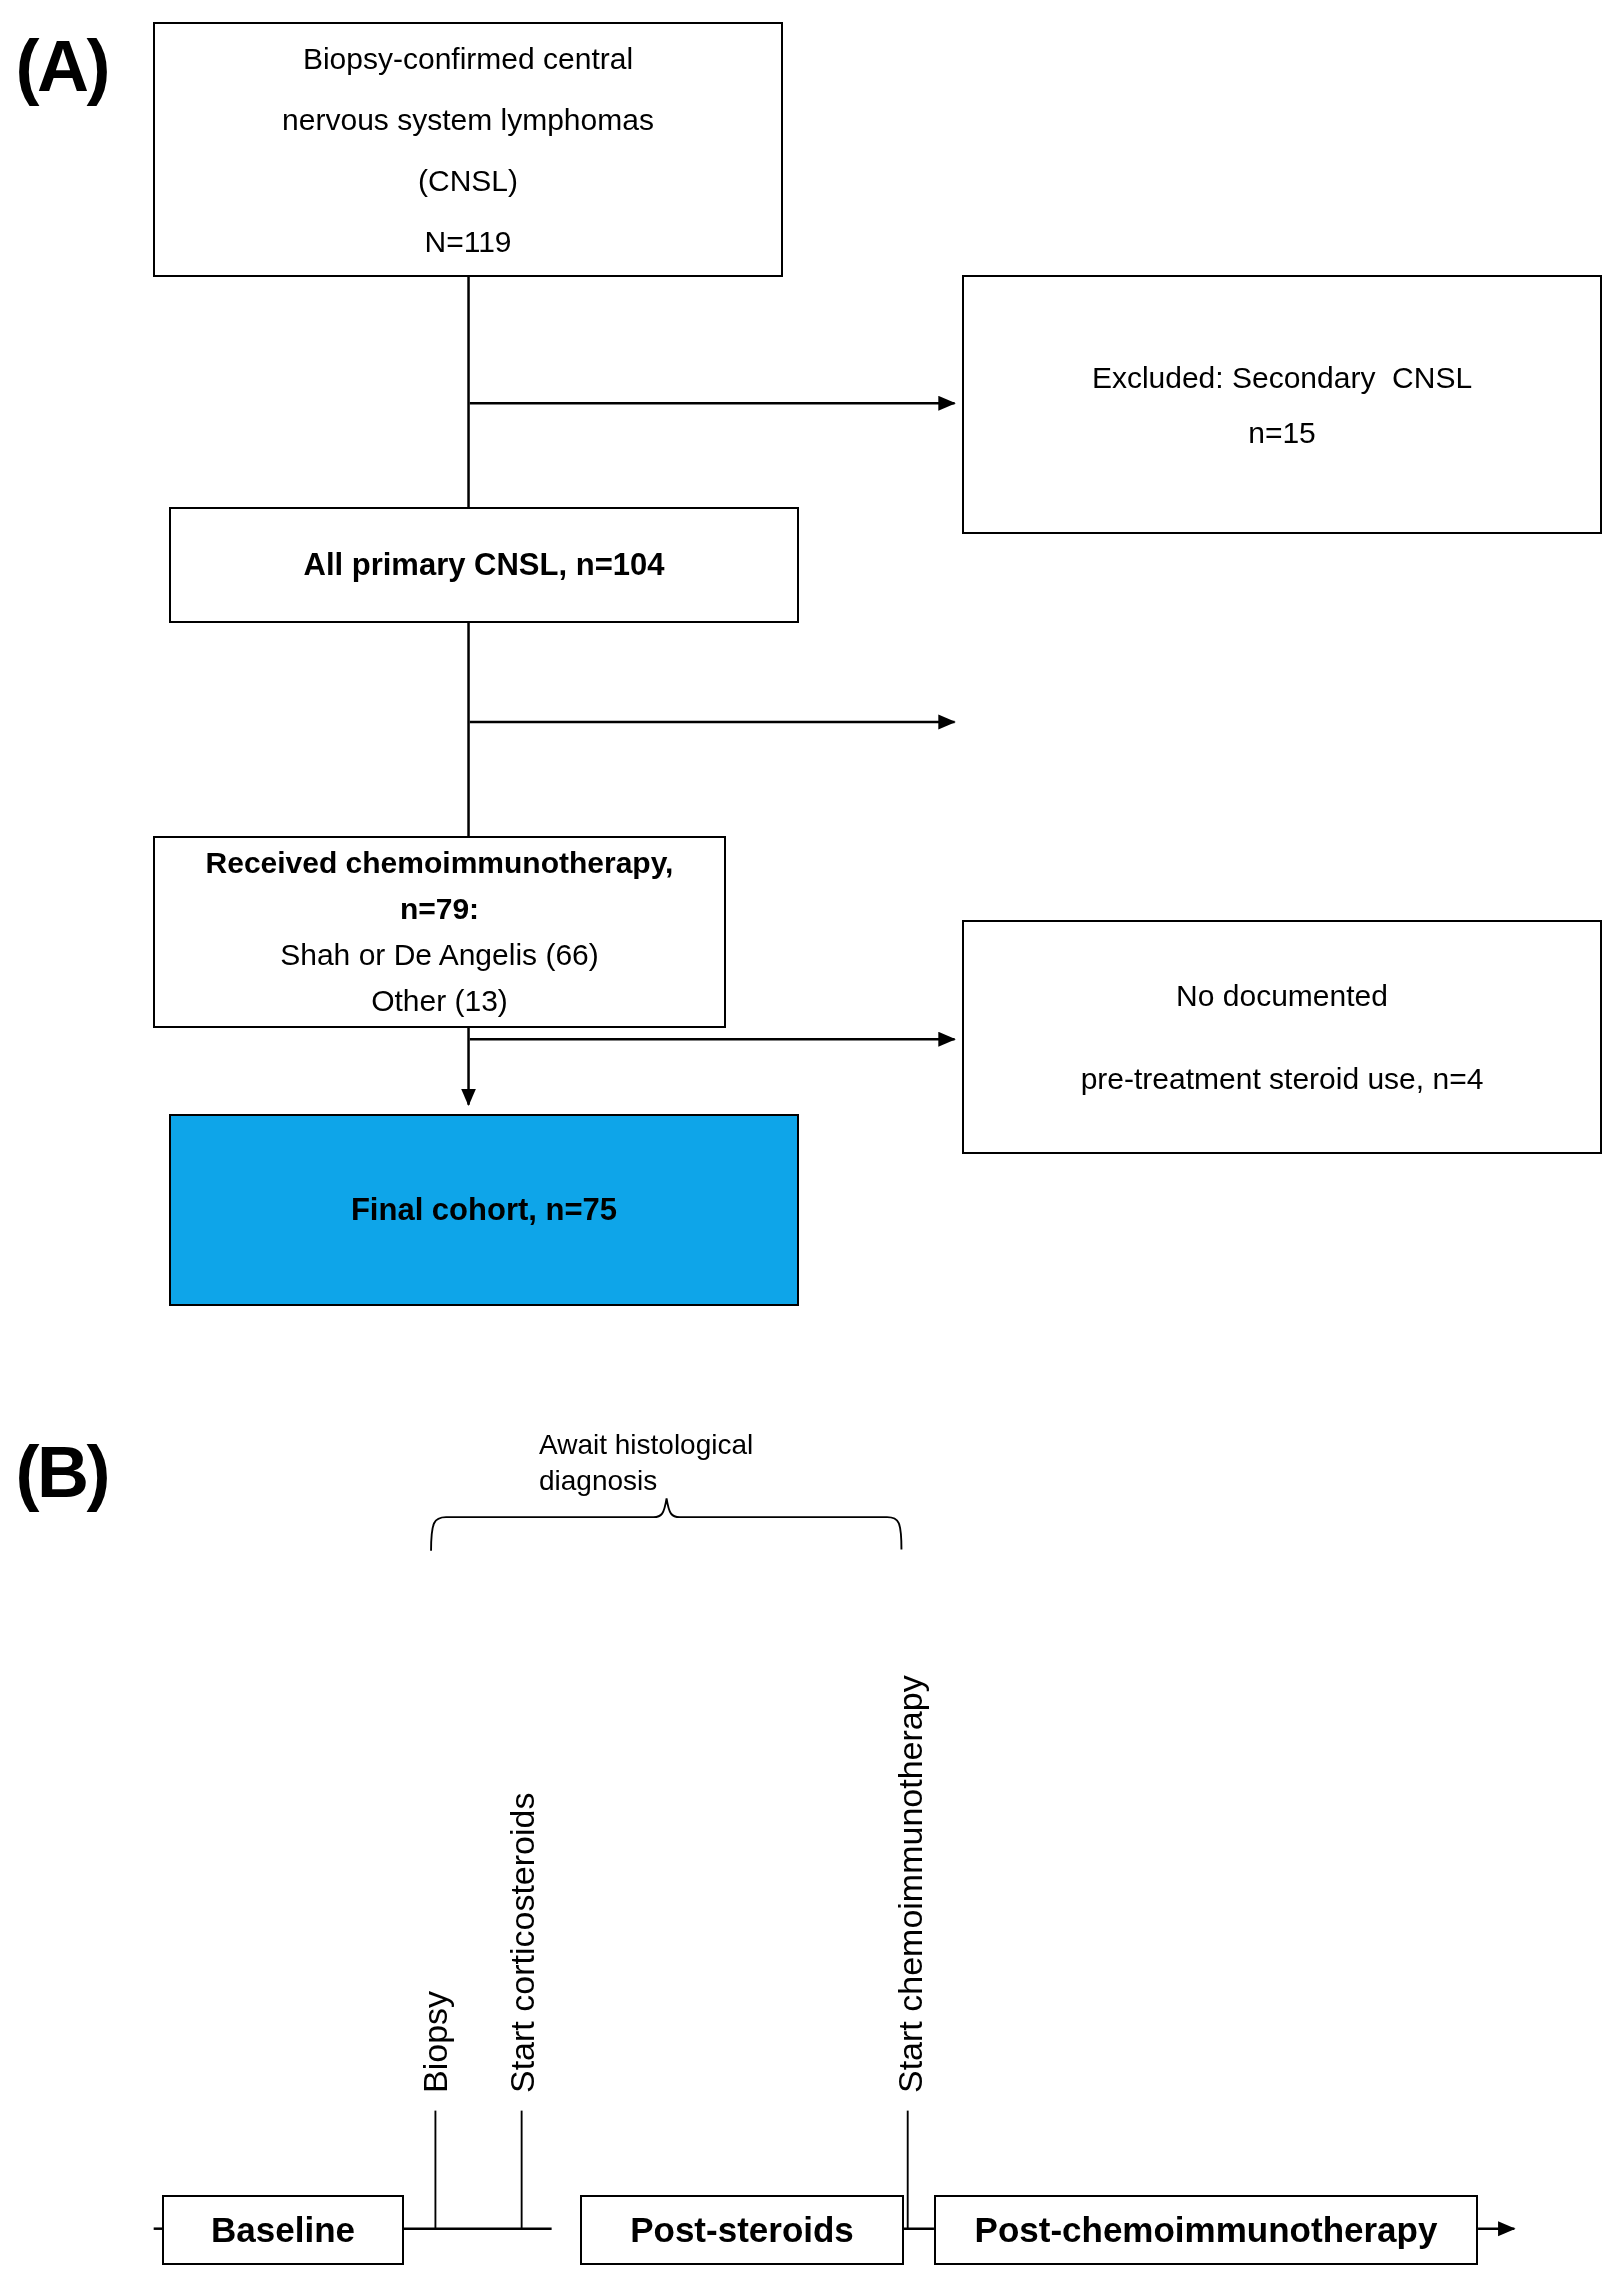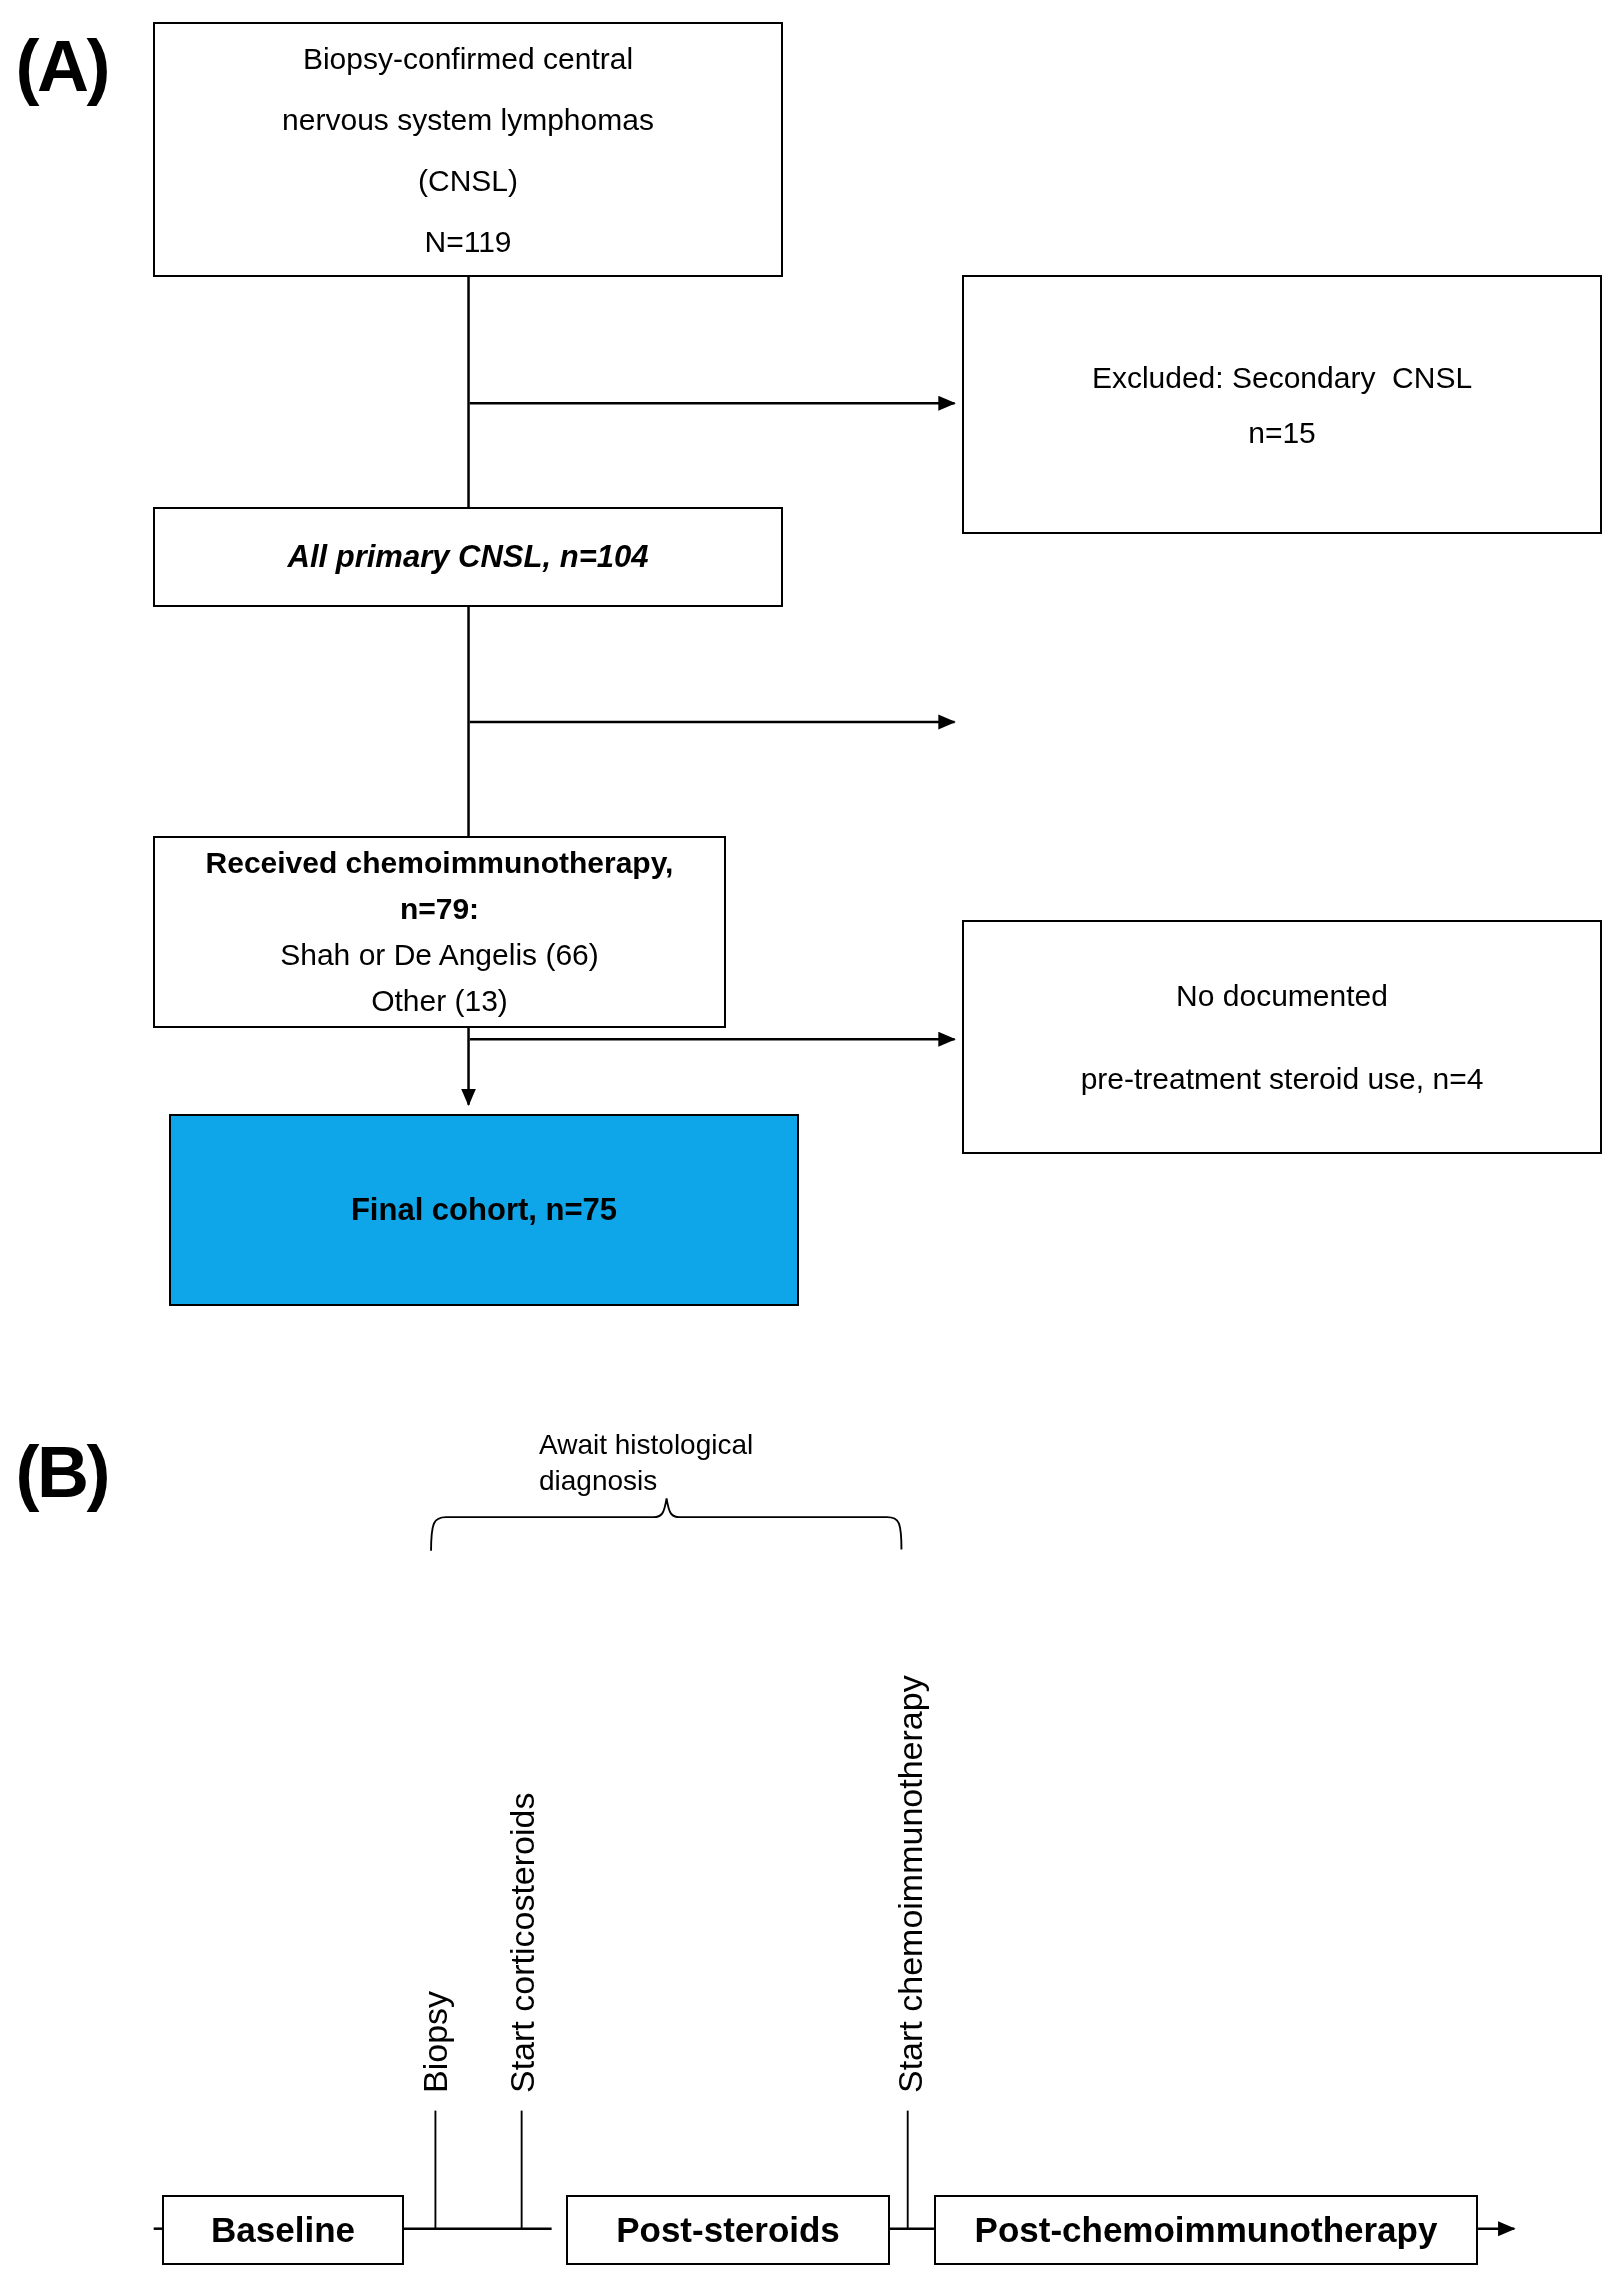--- a/index.html
+++ b/index.html
@@ -124,21 +124,21 @@
     <div class="ln">nervous system lymphomas</div>
     <div class="ln">(CNSL)</div>
     <div class="ln">N=119</div>
   </div>
 
   <div class="fbox" style="left:962px;top:275px;width:640px;height:259px;justify-content:center;">
     <div class="ln mid">Excluded: Secondary  CNSL</div>
     <div class="ln mid">n=15</div>
   </div>
 
-  <div class="fbox" style="left:153px;top:507px;width:630px;height:100px;font-style:italic;">
+  <div class="fbox" style="left:169px;top:507px;width:630px;height:116px;">
     <div class="single-line">All primary CNSL, n=104</div>
   </div>
 
 
   <div class="fbox" style="left:153px;top:836px;width:573px;height:192px;">
     <div class="ln tight bold">Received chemoimmunotherapy,</div>
     <div class="ln tight bold">n=79:</div>
     <div class="ln tight">Shah or De Angelis (66)</div>
     <div class="ln tight">Other (13)</div>
   </div>
@@ -157,17 +157,17 @@
   <div class="await-label" style="left:539px;top:1427px;">
     <div>Await histological</div>
     <div>diagnosis</div>
   </div>
 
   <div class="vlabel" style="left:454px;top:2056px;">Biopsy</div>
   <div class="vlabel" style="left:541px;top:2056px;">Start corticosteroids</div>
   <div class="vlabel" style="left:929px;top:2056px;">Start chemoimmunotherapy</div>
 
   <div class="phase-box" style="left:162px;top:2195px;width:242px;height:70px;">Baseline</div>
-  <div class="phase-box" style="left:566px;top:2195px;width:324px;height:70px;">Post-steroids</div>
+  <div class="phase-box" style="left:580px;top:2195px;width:324px;height:70px;">Post-steroids</div>
   <div class="phase-box" style="left:934px;top:2195px;width:544px;height:70px;">Post-chemoimmunotherapy</div>
 
 </div>
 
 
 </body></html>

